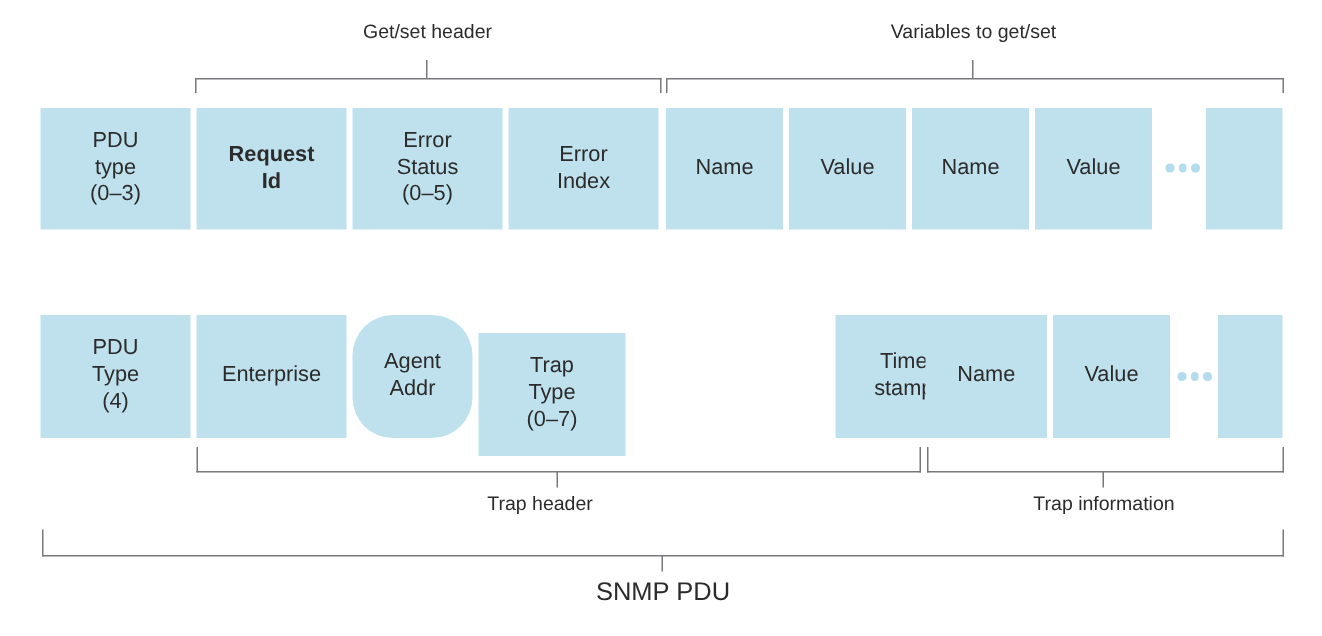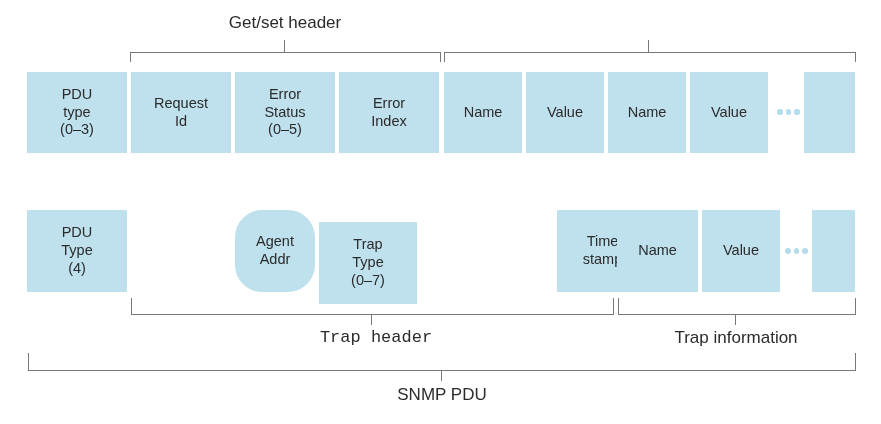--- a/index.html
+++ b/index.html
@@ -23,21 +23,21 @@
     text-align: center;
     white-space: pre-line;
     font-size: 14.5px;
     line-height: 1.24;
     color: var(--text, #2b2b2b);
   }
   .row1 { top: 72px;  height: 81px; }
   .row2 { top: 210px; height: 82px; }
 
   .r1b1 { left: 27px;  width: 100px; }
-  .r1b2 { left: 131px; width: 100px; }
+  .r1b2 { left: 131px; width: 100px; font-weight: bold; }
   .r1b3 { left: 235px; width: 100px; }
   .r1b4 { left: 339px; width: 100px; }
   .r1b5 { left: 444px; width: 78px; }
   .r1b6 { left: 526px; width: 78px; }
   .r1b7 { left: 608px; width: 78px; }
   .r1b8 { left: 690px; width: 78px; }
   .r1b9 { left: 804px; width: 51px; }
 
   .r2b1 { left: 27px;  width: 100px; }
   .r2b2 { left: 131px; width: 100px; }
@@ -69,36 +69,37 @@
   .tick-trapheader  { left: 371px; top: 314px; height: 11px; }
   .brace-trapinfo   { left: 618px; top: 298px; width: 236px; height: 16px; }
   .tick-trapinfo    { left: 735px; top: 314px; height: 11px; }
   .brace-snmp       { left: 28px;  top: 353px; width: 826px; height: 17px; }
   .tick-snmp        { left: 441px; top: 370px; height: 11px; }
 
   
   .blabel {
     position: absolute;
     transform: translateX(-50%);
-    font-size: 17px;
+    font-size: 13px;
     white-space: nowrap;
     color: var(--text, #2b2b2b);
   }
   .lbl-getset     { left: 285px; top: 13px; }
   .lbl-vars       { left: 649px; top: 13px; }
-  .lbl-trapheader { left: 376px; top: 328px; font-family: Liberation Mono, monospace; }
+  .lbl-trapheader { left: 360px; top: 328px; }
   .lbl-trapinfo   { left: 736px; top: 328px; }
   .lbl-snmp       { left: 442px; top: 385px; font-size: 17px; }
 </style>
 </head>
 <body>
 
 <div class="canvas">
 
   <div class="blabel lbl-getset">Get/set header</div>
+  <div class="blabel lbl-vars">Variables to get/set</div>
 
   <div class="tick tick-getset"></div>
   <div class="brace down brace-getset"></div>
   <div class="tick tick-vars"></div>
   <div class="brace down brace-vars"></div>
 
   <div class="fbox row1 r1b1">PDU
 type
 (0–3)</div>
   <div class="fbox row1 r1b2">Request
@@ -115,20 +116,21 @@
   <div class="dots r1dots">
     <span class="dot"></span>
     <span class="dot"></span>
     <span class="dot"></span>
   </div>
   <div class="fbox row1 r1b9"></div>
 
   <div class="fbox row2 r2b1">PDU
 Type
 (4)</div>
+  <div class="fbox row2 r2b2">Enterprise</div>
   <div class="fbox row2 r2b3">Agent
 Addr</div>
   <div class="fbox row2 r2b4">Trap
 Type
 (0–7)</div>
   <div class="fbox row2 r2b6">Time
 stamp</div>
   <div class="fbox row2 r2b7">Name</div>
   <div class="fbox row2 r2b8">Value</div>
   <div class="dots r2dots">

